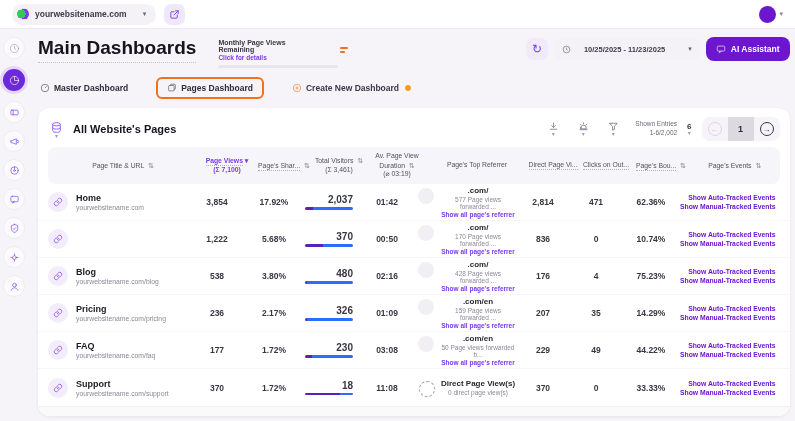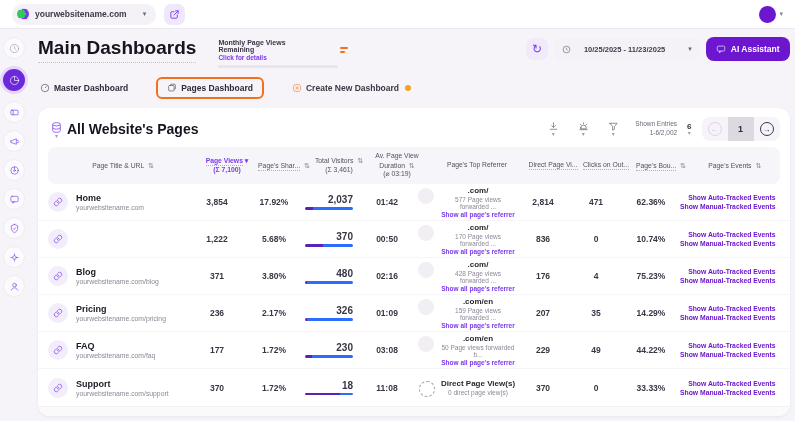--- a/index.html
+++ b/index.html
@@ -59,21 +59,21 @@
   .tab.create svg { stroke:#f2711c; }
   .tab.create .tab-label { color:#3c3746; }
   .orange-dot { width:6px; height:6px; border-radius:50%; background:#f6a21e; margin-left:2px; }
 
   
   .card { margin-top:9px; background:#fff; border-radius:12px; box-shadow:0 1px 3px rgba(40,30,70,.07); height:308px; display:flex; flex-direction:column; overflow:hidden; }
   .card-head { display:flex; align-items:center; padding:9px 10px 6px 12px; }
   .card-ico { display:flex; flex-direction:column; align-items:center; }
   .card-ico svg { width:13px; height:13px; stroke:#7c3aed; fill:none; stroke-width:1.4; }
   .card-ico .chev { font-size:6px; color:#a49cb3; line-height:4px; }
-  .card-title { font-size:14px; font-weight:bold; color:#171320; margin-left:4px; }
+  .card-title { font-size:11px; font-weight:bold; color:#171320; margin-left:10px; }
   .card-tools { margin-left:auto; display:flex; align-items:center; gap:6px; }
   .tool-btn { display:flex; flex-direction:column; align-items:center; width:24px; cursor:pointer; }
   .tool-btn svg { width:11px; height:11px; stroke:#4b4658; fill:none; stroke-width:1.3; stroke-linecap:round; }
   .tool-btn .chev { font-size:6px; color:#a49cb3; line-height:5px; }
   .shown { text-align:right; font-size:6.5px; color:#6d6878; line-height:1.35; margin-left:4px; }
   .pagesize { display:flex; flex-direction:column; align-items:center; margin:0 4px; }
   .pagesize .n { font-size:8px; font-weight:bold; color:#3a3544; }
   .pagesize .chev { font-size:6px; color:#a49cb3; line-height:5px; }
   .pager { display:flex; align-items:center; background:#f6f4f9; border-radius:8px; overflow:hidden; height:24px; }
   .pager .pg { width:26px; height:24px; display:flex; align-items:center; justify-content:center; font-size:9px; cursor:pointer; }
@@ -411,21 +411,21 @@
         <svg viewBox="0 0 24 24">
                   <path d="M10 13a5 5 0 007.5.5l2.5-2.5a5 5 0 00-7-7L11.5 5.5"></path>
                   <path d="M14 11a5 5 0 00-7.5-.5L4 13a5 5 0 007 7l1.5-1.5"></path>
                 </svg>
       </span>
       <div class="tt">
         <div class="t">Blog</div>
         <div class="u">yourwebsitename.com/blog</div>
       </div>
     </div>
-    <div class="td">371</div>
+    <div class="td">538</div>
     <div class="td">3.80%</div>
     <div class="td">
       <div class="visblock">
         <div class="visnum">480</div>
         <div class="visbar">
                   <i class="p" style="width: 5%;"></i>
                   <i class="b"></i>
                 </div>
       </div>
     </div>

